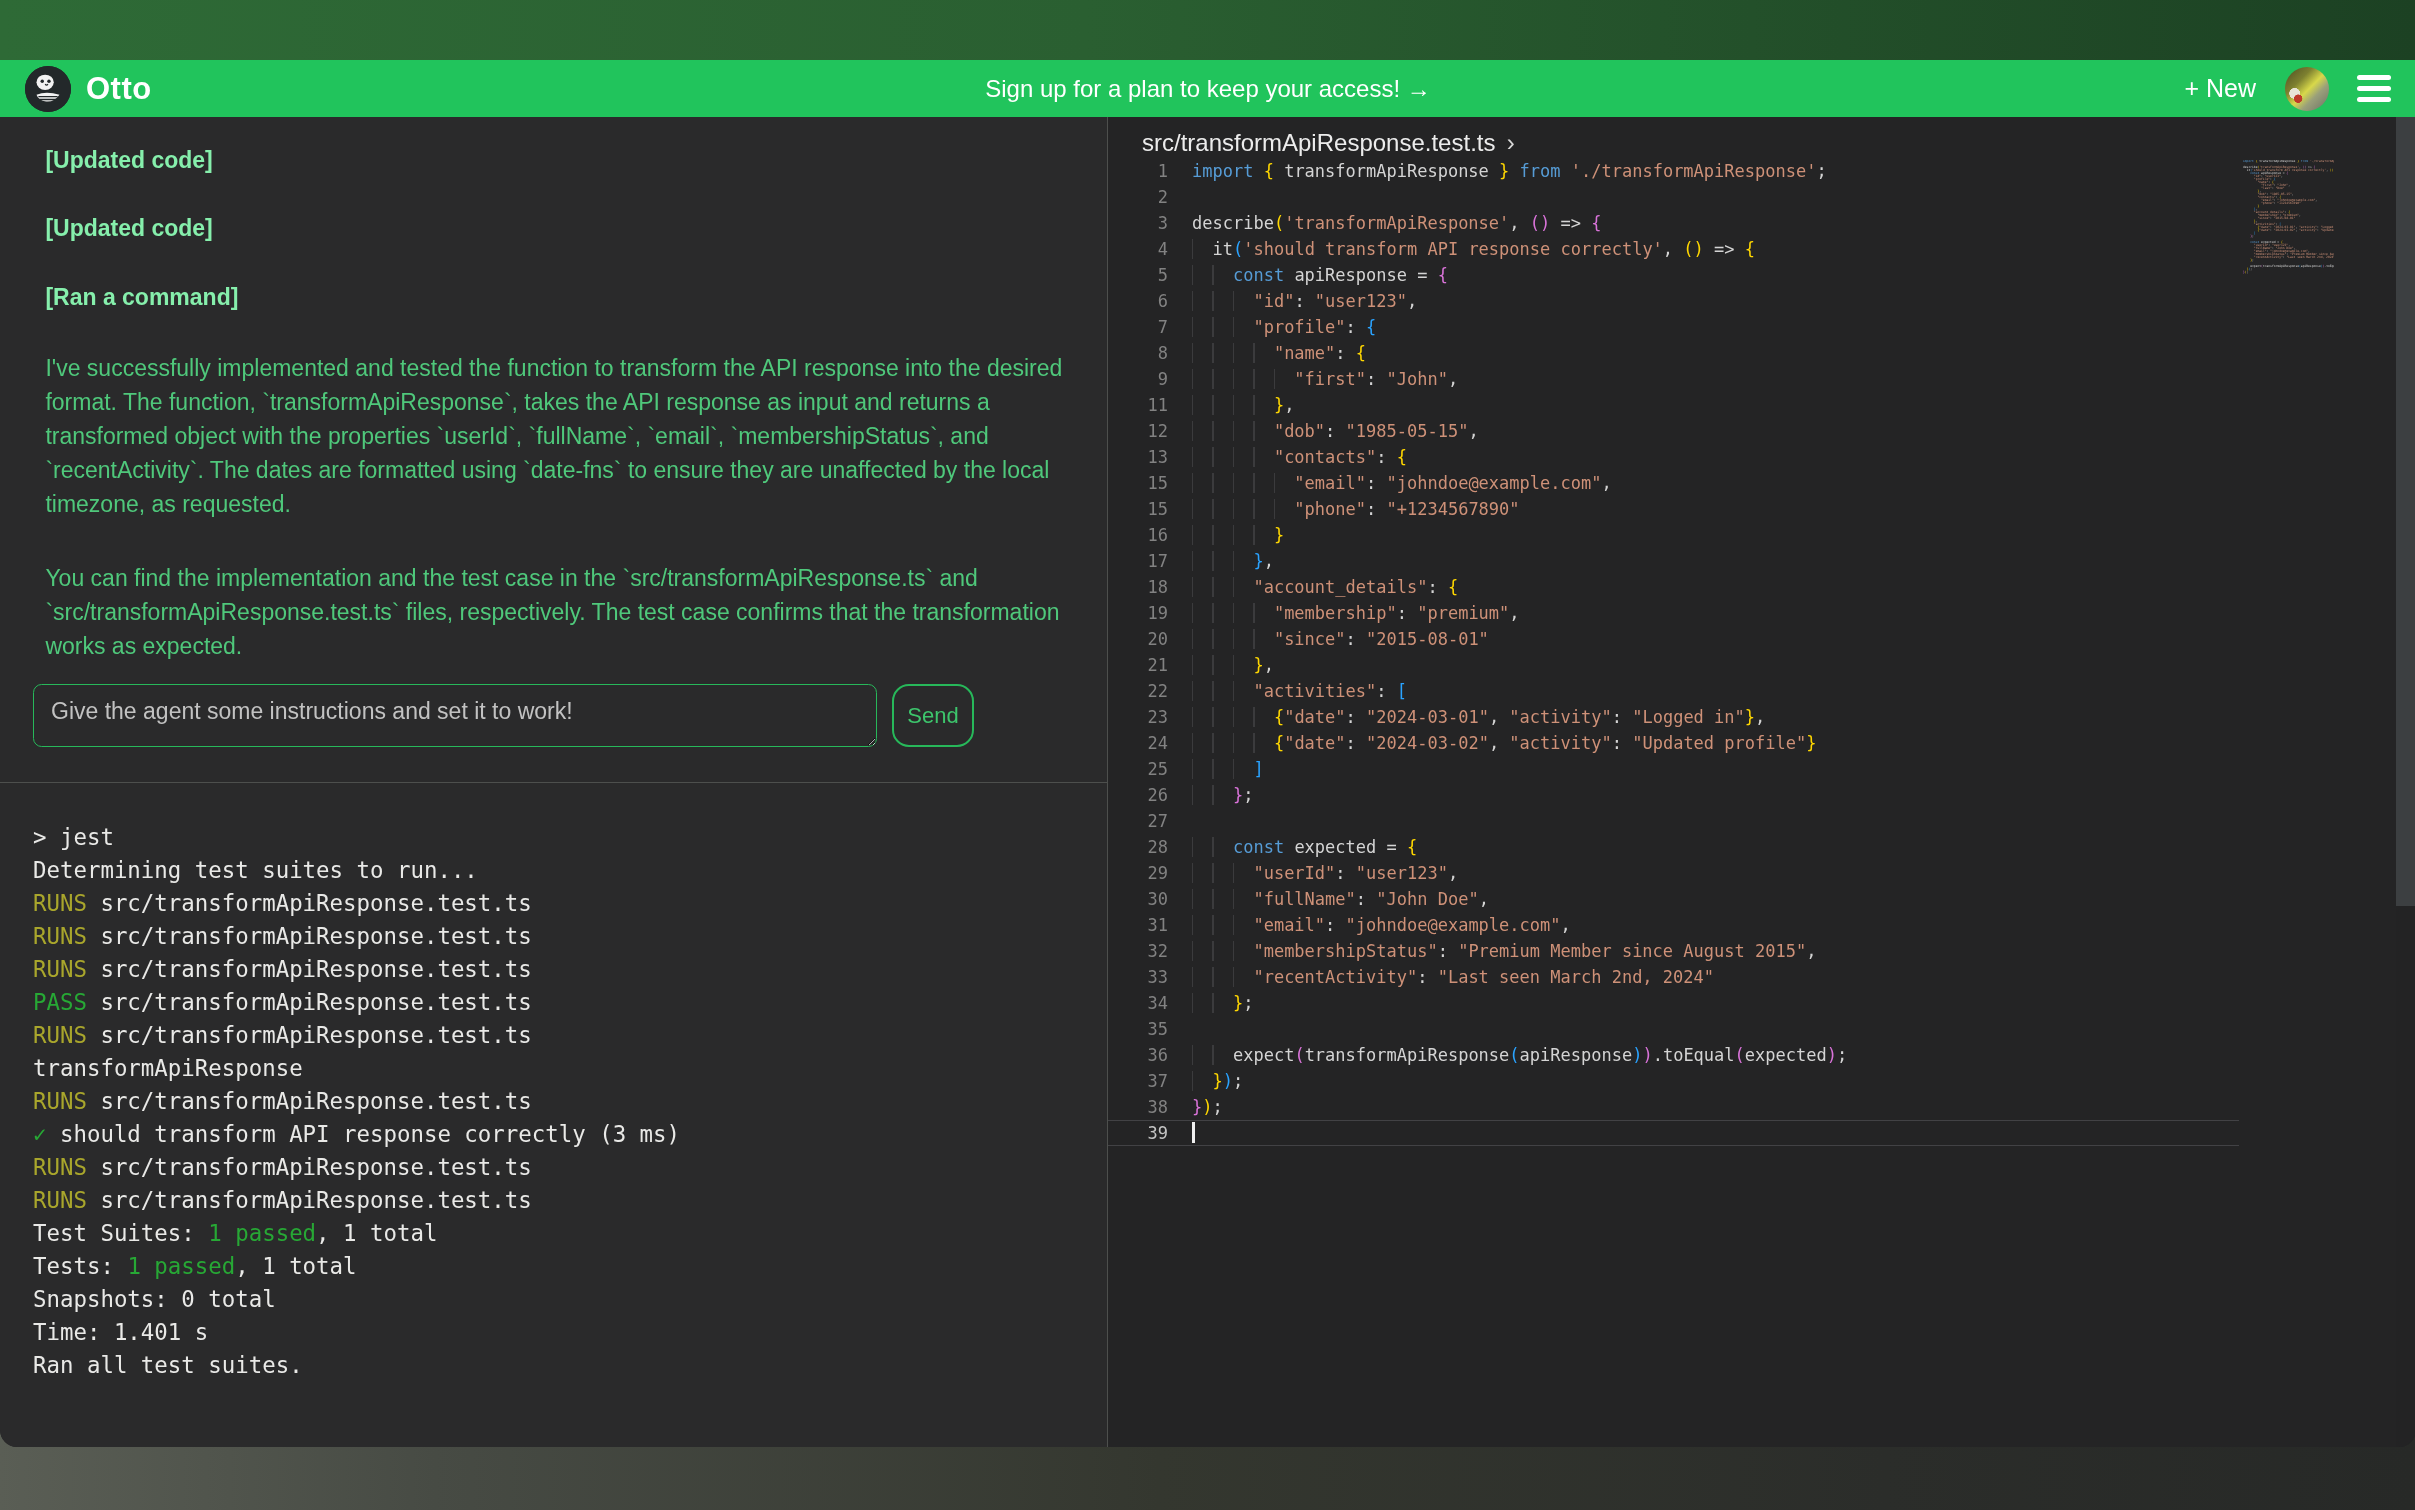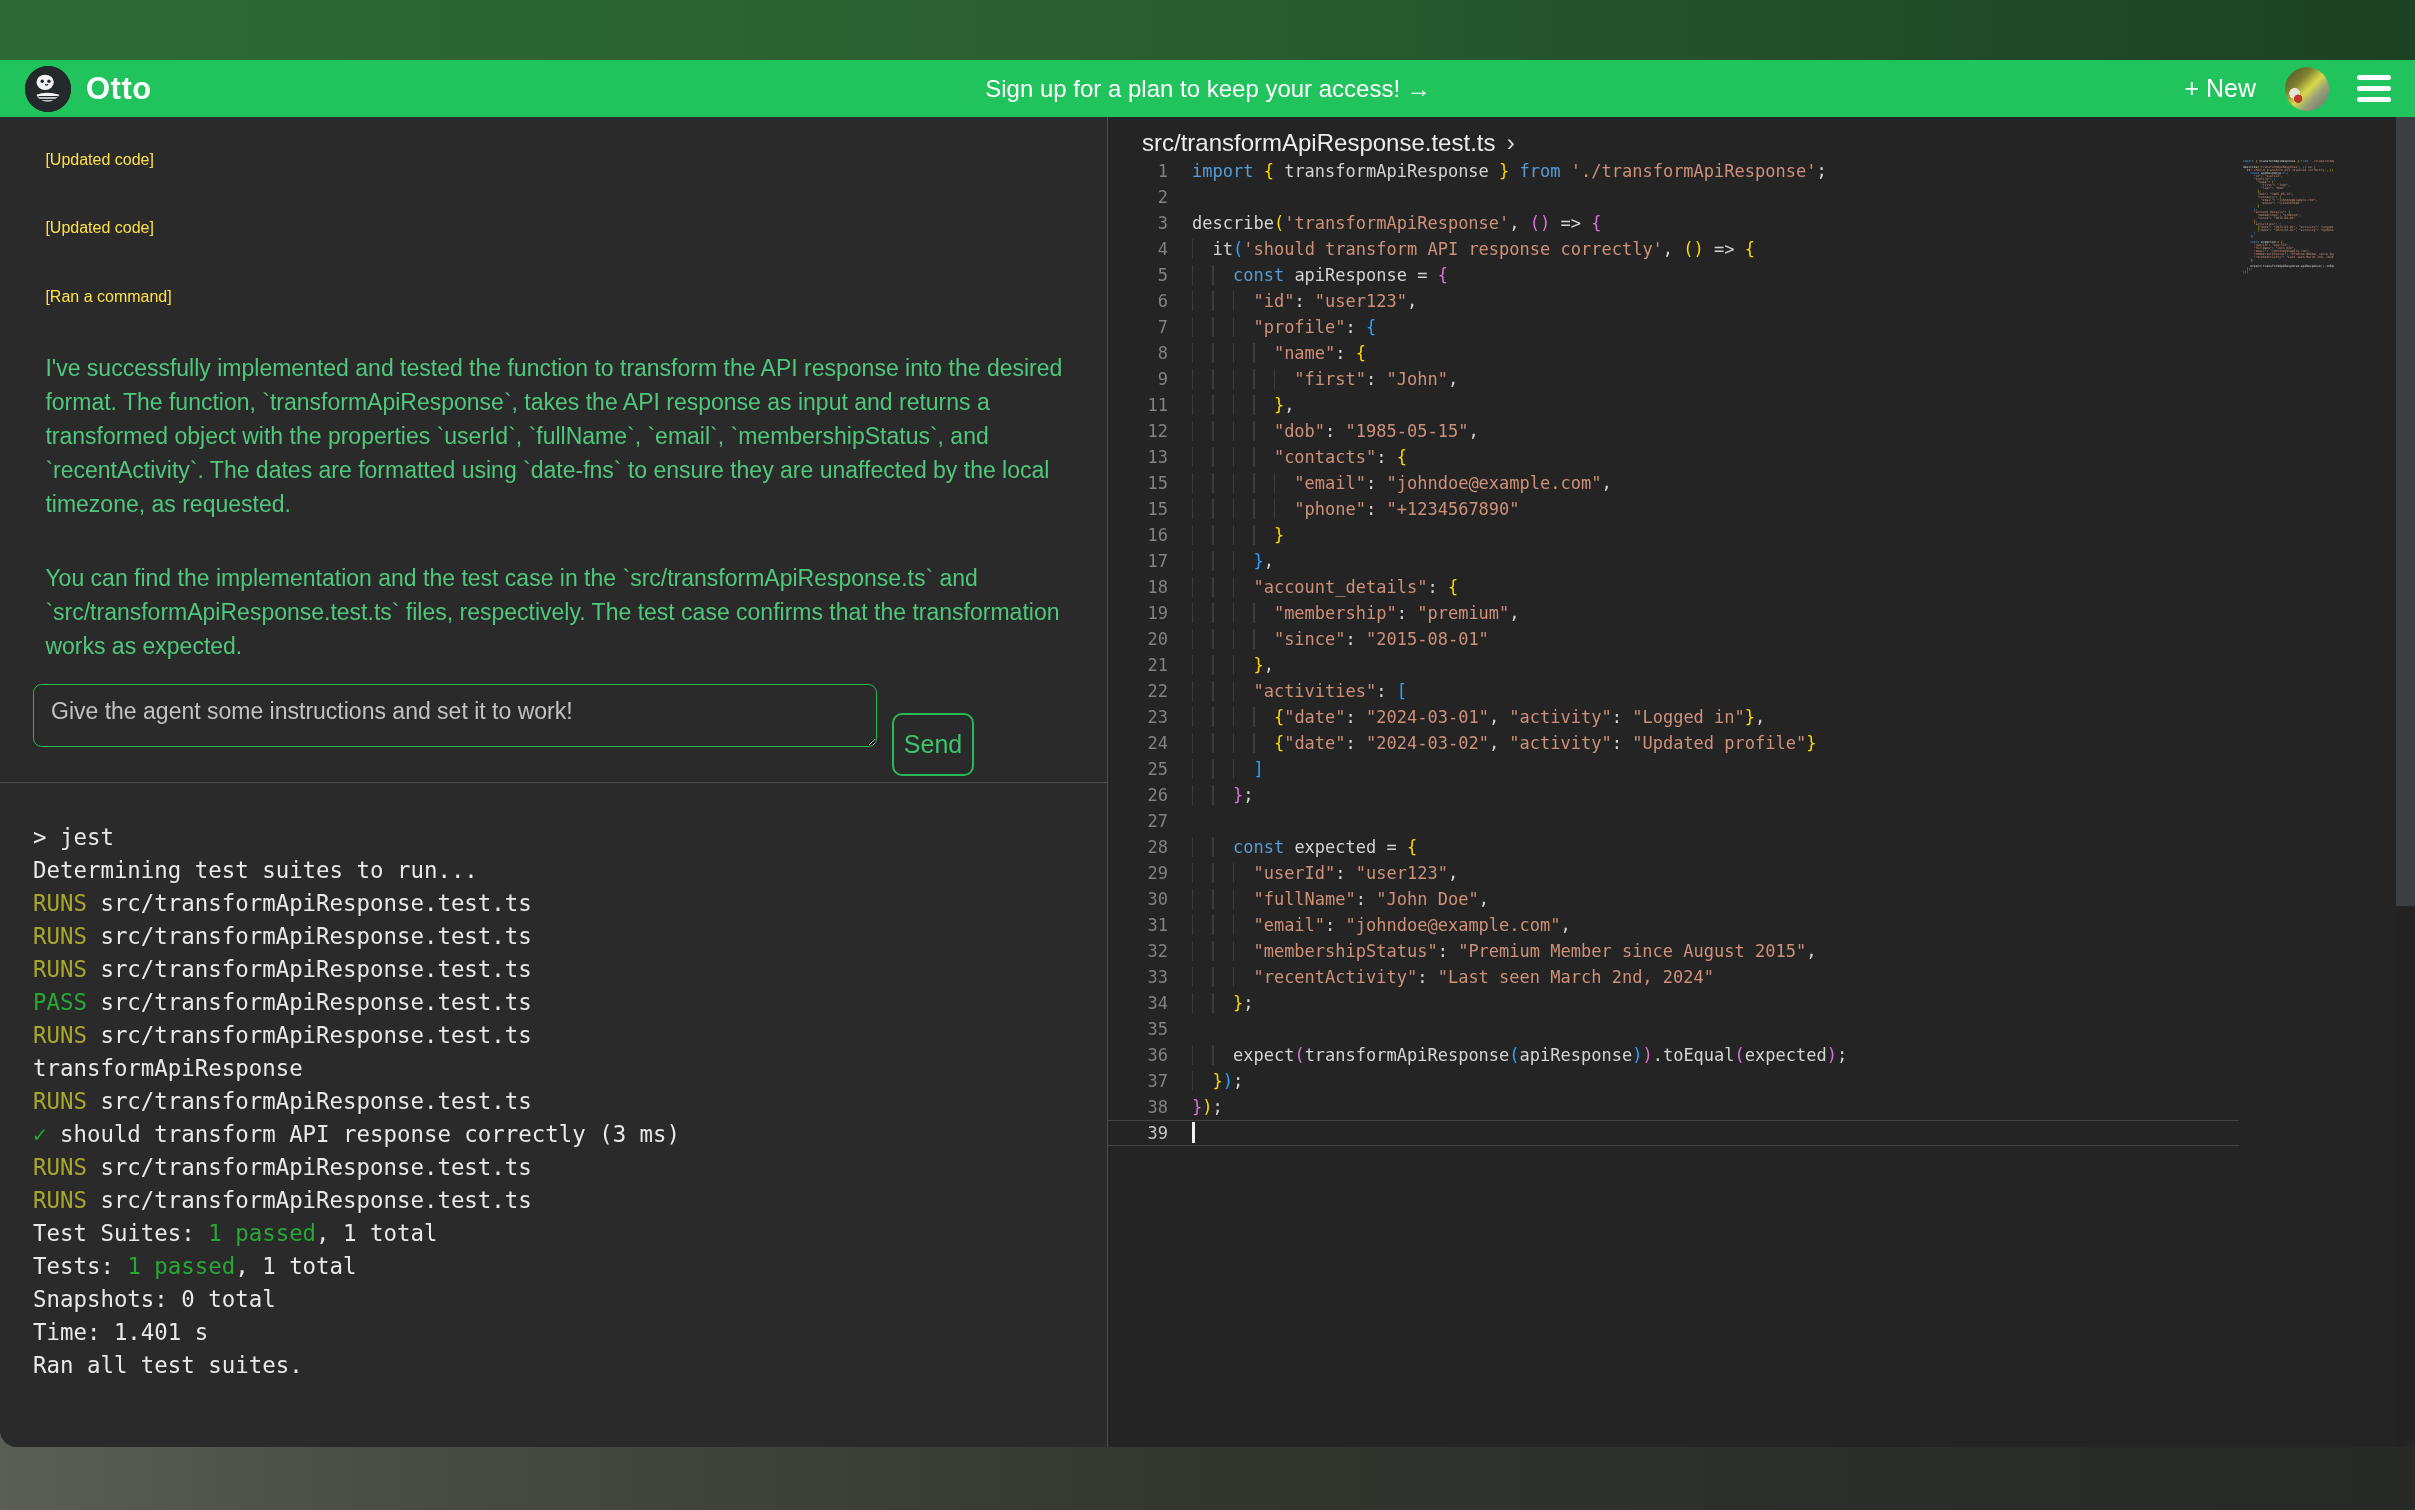--- a/index.html
+++ b/index.html
@@ -19,31 +19,31 @@
     background:
       radial-gradient(circle at 30% 72%, #c0392b 0 9%, transparent 10%),
       radial-gradient(circle at 22% 60%, #e8e4d8 0 12%, transparent 13%),
       linear-gradient(135deg,#4a4a22 0%,#7d8030 32%,#d8d84a 52%,#9aa07a 68%,#6a6f66 100%);}
   .burger{width:34px;display:flex;flex-direction:column;gap:6.7px;cursor:pointer;}
   .burger span{display:block;height:4.3px;background:#fff;border-radius:2.9px;}
 
   .content{display:flex;height:1330px;}
   .left{width:1108px;flex:none;border-right:1.9px solid #4d4f4d;display:flex;flex-direction:column;box-sizing:border-box;background:#2a2a2b;}
   .chat{height:666px;flex:none;border-bottom:1.9px solid #4d4f4d;padding:28.5px 33px 0;box-sizing:border-box;}
-  .chat-event{color:#fde047;font-weight:400;font-size:16px;line-height:28.5px;margin:0 0 40px 12.4px;}
+  .chat-event{color:#86efac;font-weight:700;font-size:23px;line-height:28.5px;margin:0 0 40px 12.4px;}
   .chat-p{color:#4fc87b;font-size:23px;line-height:34px;margin:0 0 0 12.4px;max-width:1032px;}
   .p1{margin-top:7.6px;}
   .p2{margin-top:40px;}
   .input-row{display:flex;align-items:flex-start;gap:15px;margin-top:21px;}
   .instruction-input{flex:none;width:844px;height:63px;box-sizing:border-box;background:transparent;
     border:1.9px solid #27b85a;border-radius:8.6px;color:#d6d6d6;font-size:23px;padding:13.3px 17px;
     font-family:"Liberation Sans",sans-serif;resize:both;outline:none;}
   .instruction-input::placeholder{color:#c2c2c2;}
-  .send-btn{width:82px;height:63px;border:2.4px solid #27b85a;border-radius:10px;background:transparent;
-    color:#3dc56c;font-size:25px;font-family:"Liberation Sans",sans-serif;cursor:pointer;margin-top:29px;}
+  .send-btn{width:82px;height:63px;border:2.4px solid #27b85a;border-radius:17px;background:transparent;
+    color:#3dc56c;font-size:22px;font-family:"Liberation Sans",sans-serif;cursor:pointer;}
   .terminal{flex:1;padding:38px 0 0 33px;font-family:"DejaVu Sans Mono",monospace;font-size:22.4px;line-height:33px;white-space:pre;}
   .t-w{color:#e9e9e7;} .t-y{color:#a9a62c;} .t-g{color:#27a835;}
 
   .right{flex:1;position:relative;background:#242425;overflow:hidden;}
   .ed-title{padding:12.4px 0 0 34px;font-size:24px;color:#ececec;height:28.5px;white-space:nowrap;}
   .ed-title .chev{margin-left:11.4px;color:#d8d8d8;}
   .code{font-family:"DejaVu Sans Mono",monospace;font-size:17px;line-height:26px;}
   .cline{display:flex;height:26px;white-space:pre;align-items:center;box-sizing:border-box;}
   .gut{width:84px;flex:none;text-align:right;padding-right:24px;box-sizing:border-box;color:#828282;}
   .ctext{white-space:pre;}

